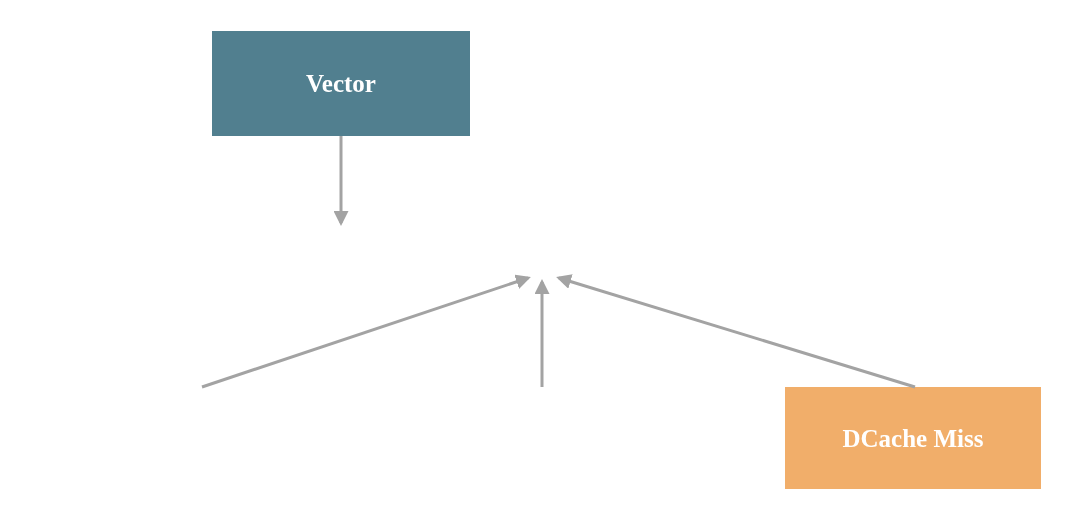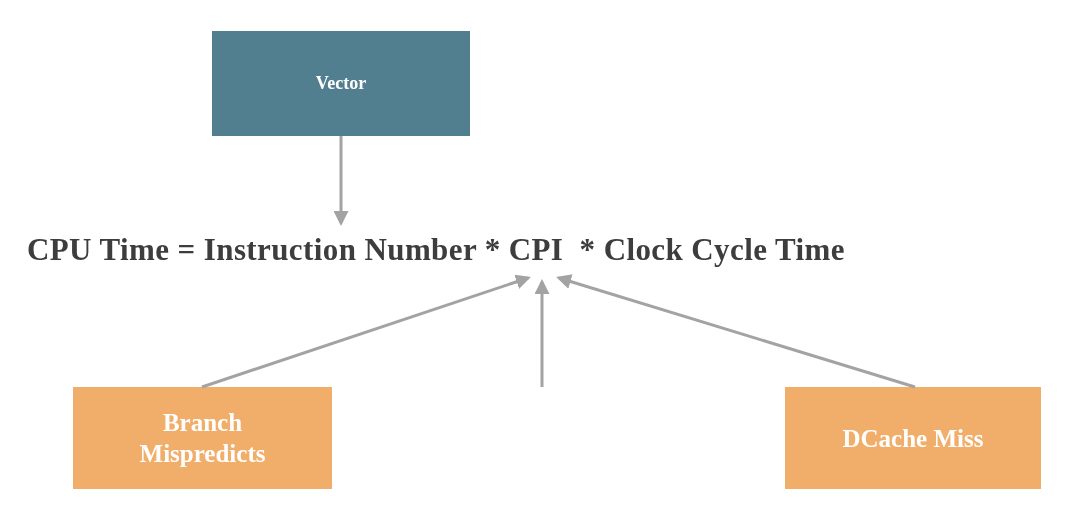--- a/index.html
+++ b/index.html
@@ -21,21 +21,21 @@
     align-items: center;
     justify-content: center;
     text-align: center;
     font-weight: bold;
     color: var(--node-text, #ffffff);
   }
   .node-top {
     left: 212px; top: 31px;
     width: 258px; height: 105px;
     background: var(--top-box, #517f8f);
-    font-size: 18px;
+    font-size: 25px;
   }
   .node-bottom {
     top: 387px;
     height: 102px;
     background: var(--bottom-box, #f1ae6a);
     font-size: 25px;
     line-height: 31px;
   }
   .node-branch { left: 73px;  width: 259px; }
   .node-icache { left: 413px; width: 260px; }
@@ -66,28 +66,21 @@
 </style>
 </head>
 <body>
 
 <div class="stage">
 
   <div class="node node-top">
     <span>Vector</span>
   </div>
 
-  <div class="equation">CPU Time = Instruction Number * CPI  * Clock Cycle Time</div>
 
-  <div class="node node-bottom node-branch">
-    <span>
-      <span>Branch</span><br>
-      <span>Mispredicts</span>
-    </span>
-  </div>
 
 
   <div class="node node-bottom node-dcache">
     <span>DCache Miss</span>
   </div>
 
   <svg class="arrow-layer" viewBox="0 0 1080 516" xmlns="http://www.w3.org/2000/svg">
     <defs>
       <marker id="arrowhead" markerWidth="5" markerHeight="5" refX="4" refY="2.5" orient="auto" markerUnits="strokeWidth">
         <path class="arrow-head" d="M0,0 L5,2.5 L0,5 Z"></path>

